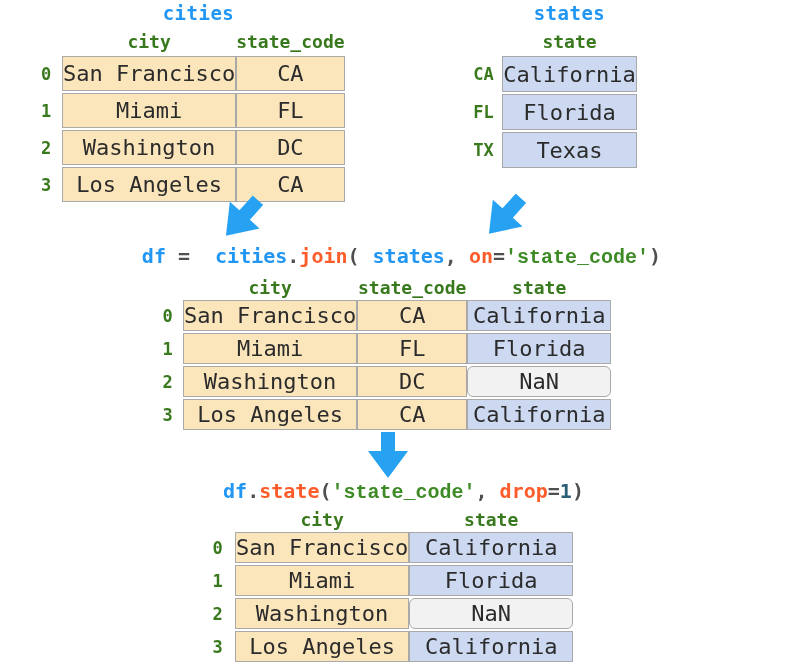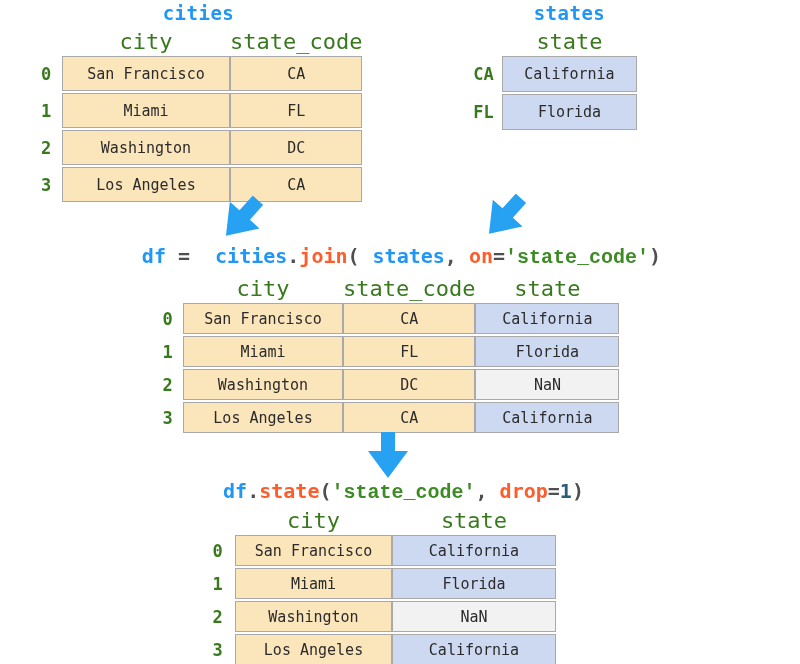--- a/index.html
+++ b/index.html
@@ -18,26 +18,26 @@
   #states-title{left:502px;top:2px;width:135px;}
 
   
   table.tbl{position:absolute;border-collapse:separate;border-spacing:0 2px;table-layout:fixed;}
   table.tbl td{text-align:center;vertical-align:middle;overflow:hidden;white-space:nowrap;padding:0;}
   td.idx{
     border:none;background:none;color:var(--green);font-weight:bold;
     font-size:17px;text-align:right;padding-right:12px;
   }
   td.colh{
-    border:none;background:none;color:var(--green);font-weight:normal;font-size:22px;
-  }
-  td.cell{border:1px solid var(--border);font-size:15px;color:var(--text);}
+    border:none;background:none;color:var(--green);font-weight:bold;font-size:18px;
+  }
+  td.cell{border:1px solid var(--border);font-size:22px;color:var(--text);}
   .bg-wheat{background:var(--wheat);}
   .bg-blue{background:var(--lavender);}
-  .bg-gray{background:var(--nangray);}
+  .bg-gray{background:var(--nangray);border-radius:6px;}
 
   #cities-tbl{left:30px;top:26px;}
   #cities-tbl td:nth-child(1){width:32px;}
   #cities-tbl td:nth-child(2){width:166px;}
   #cities-tbl td:nth-child(3){width:106px;}
   #cities-tbl td.colh{height:26px;}
   #cities-tbl td.cell{height:33px;}
 
   #states-tbl{left:465px;top:26px;}
   #states-tbl td:nth-child(1){width:37px;}
@@ -123,20 +123,24 @@
           <td class="idx"></td>
           <td class="colh">state</td>
         </tr>
         <tr>
           <td class="idx">CA</td>
           <td class="cell bg-blue">California</td>
         </tr>
         <tr>
           <td class="idx">FL</td>
           <td class="cell bg-blue">Florida</td>
+        </tr>
+        <tr>
+          <td class="idx">TX</td>
+          <td class="cell bg-blue">Texas</td>
         </tr>
       </tbody>
     </table>
 
   <div id="arrow-left" class="arrow">
     <svg width="42" height="48" viewBox="0 0 42 48">
       <path d="M14 0 h14 v20 h13 L21 48 L1 20 h13 z" fill="var(--arrow)"></path>
     </svg>
   </div>
   <div id="arrow-right" class="arrow">

